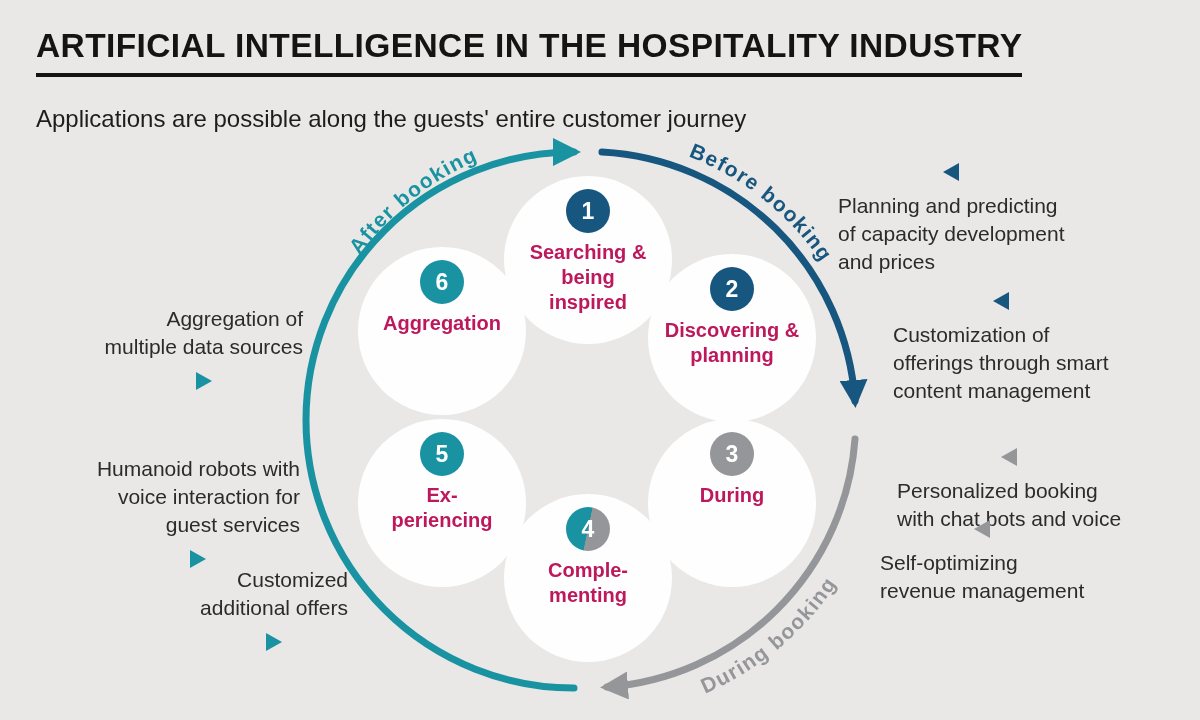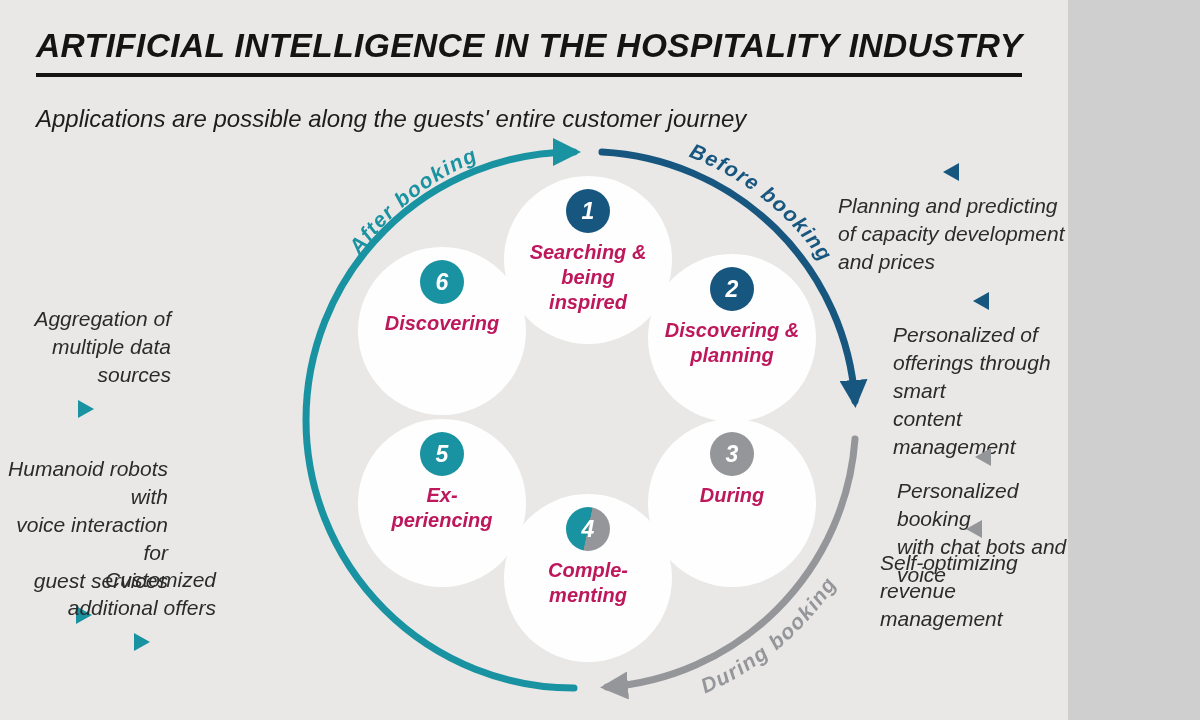--- a/index.html
+++ b/index.html
@@ -1,19 +1,19 @@
 <!DOCTYPE html>
 <html style="--dark-blue: #17567f; --teal: #1992a1; --gray: #95969a; --background: #e9e8e6;"><head>
 <meta charset="utf-8">
 <style>
   html,body{margin:0;padding:0;}
   body{font-family:"Liberation Sans", sans-serif; background:#cfcfcf;}
   .stage-wrap{
-    position:relative; width:1068px; height:720px; overflow:hidden;
-    background:var(--background,#e9e8e6); color:#222;font-style:italic;
+    position:relative; width:1200px; height:720px; overflow:hidden;
+    background:var(--background,#e9e8e6); color:#222;
   }
   
   .header{position:absolute; left:36px; top:26px; width:1130px;}
   .title{
     display:inline-block;
     font-size:34px; font-weight:bold; letter-spacing:.4px; color:#141414;
     border-bottom:4px solid #141414; padding-bottom:8px;
     transform:scaleX(.985); transform-origin:left center; white-space:nowrap;
   }
   .subtitle{margin-top:28px; font-size:24px; color:#1d1d1d;}
@@ -135,21 +135,21 @@
     <div class="stage-label">Comple-
 menting</div>
   </div>
   <div class="stage-circle s5">
     <div class="badge badge-teal">5</div>
     <div class="stage-label">Ex-
 periencing</div>
   </div>
   <div class="stage-circle s6">
     <div class="badge badge-teal">6</div>
-    <div class="stage-label">Discovering</div>
+    <div class="stage-label">Aggregation</div>
   </div>
 
   <div class="annotation side-left an-l1">
     <div class="txt">Aggregation of
 multiple data sources</div>
     <span class="tri tri-right"></span>
   </div>
   <div class="annotation side-left an-l2">
     <div class="txt">Humanoid robots with
 voice interaction for
@@ -163,21 +163,21 @@
   </div>
 
   <div class="annotation side-right an-r1">
     <span class="tri tri-left-blue"></span>
     <div class="txt">Planning and predicting
 of capacity development
 and prices</div>
   </div>
   <div class="annotation side-right an-r2">
     <span class="tri tri-left-blue"></span>
-    <div class="txt">Personalized of
+    <div class="txt">Customization of
 offerings through smart
 content management</div>
   </div>
   <div class="annotation side-right an-r3">
     <span class="tri tri-left-gray"></span>
     <div class="txt">Personalized booking
 with chat bots and voice</div>
   </div>
   <div class="annotation side-right an-r4">
     <span class="tri tri-left-gray"></span>

